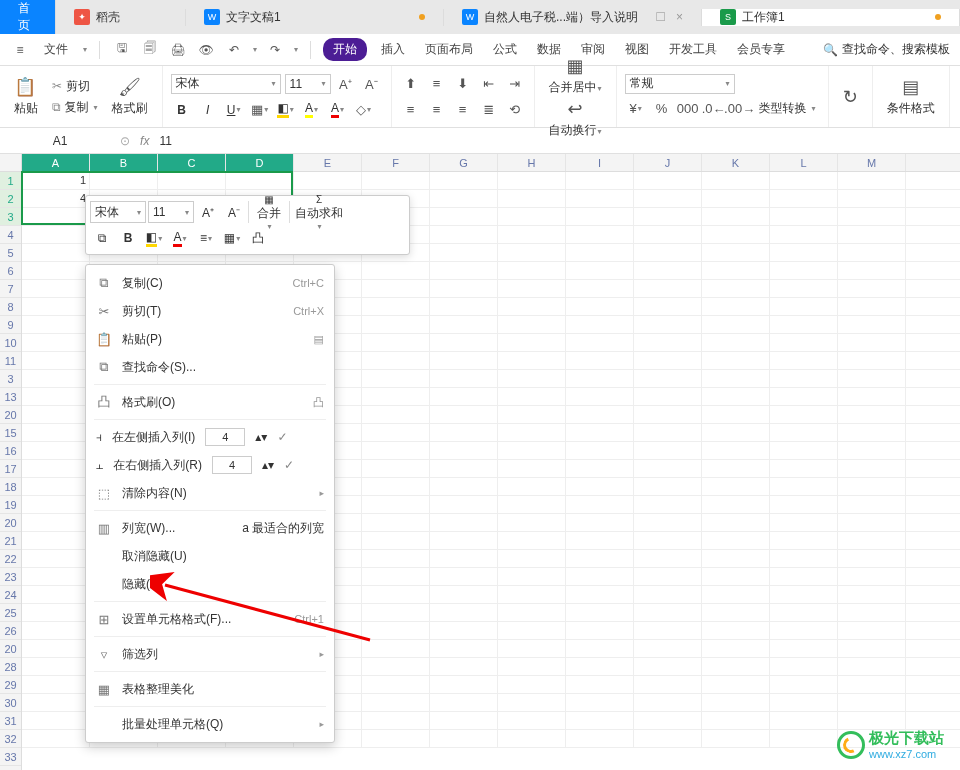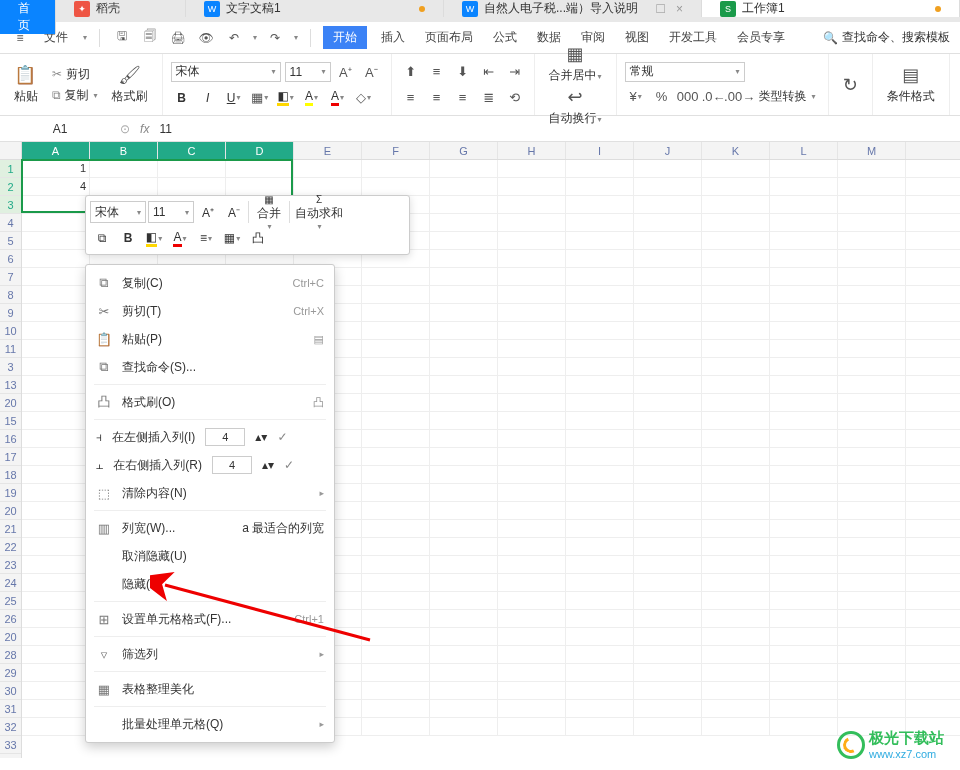--- a/index.html
+++ b/index.html
@@ -1,28 +1,28 @@
 <!DOCTYPE html>
 <html><head>
 <meta charset="utf-8">
 <style>
 *{margin:0;padding:0;box-sizing:border-box;font-family:"Microsoft YaHei",Arial,sans-serif;font-size:12px;color:#333}
 body{background:#fff;width:960px;height:770px;overflow:hidden;position:relative}
-.tabs{display:flex;height:22px;background:#e8e8e8;align-items:flex-start}
+.tabs{display:flex;height:34px;background:#e8e8e8;align-items:center}
 .tab{display:flex;align-items:center;padding:0 18px;gap:6px;border-right:1px solid #dcdcdc;cursor:pointer;position:relative}
 .tab.home{background:#0a84ff;color:#fff;font-weight:500;width:56px;justify-content:center}
 .tab.home span{color:#fff}
 .tab.active{background:#fff}
 .tab .dot{width:6px;height:6px;background:#f0a020;border-radius:50%}
 .tab .icon-sq{width:16px;height:16px;display:flex;align-items:center;justify-content:center;border-radius:2px;color:#fff;font-size:9px}
 .tab .close-x{color:#999;font-size:12px;margin-left:4px}
 .menubar{display:flex;align-items:center;height:32px;padding:0 10px;gap:8px;border-bottom:1px solid #e0e0e0}
 .menubar .mib{width:20px;height:20px;display:flex;align-items:center;justify-content:center;color:#555;cursor:pointer}
 .menubar .sep{width:1px;height:18px;background:#ddd;margin:0 4px}
-.menubar .pill{background:#3b82f6;color:#fff;padding:3px 10px;border-radius:0;font-size:12px}
+.menubar .pill{background:#4c1d95;color:#fff;padding:3px 10px;border-radius:10px;font-size:12px}
 .menubar .mitem{padding:3px 6px;color:#444;cursor:pointer}
 .search-box{margin-left:auto;color:#bbb;font-size:12px;display:flex;align-items:center;gap:4px}
 .ribbon{display:flex;height:62px;border-bottom:1px solid #e0e0e0}
 .rgroup{display:flex;flex-direction:column;justify-content:center;padding:0 8px;border-right:1px solid #eee;gap:2px}
 .rgroup .row{display:flex;align-items:center;gap:4px}
 .bigbtn{display:flex;flex-direction:column;align-items:center;justify-content:center;gap:2px;padding:0 6px;cursor:pointer;font-size:11px;color:#555}
 .bigbtn .ic{font-size:18px;color:#555}
 .smbtn{display:flex;align-items:center;gap:4px;padding:1px 4px;cursor:pointer;font-size:11px;color:#555}
 .smbtn .ic{color:#888}
 .dropdown{display:flex;align-items:center;border:1px solid #ccc;height:20px;padding:0 4px;background:#fff;font-size:11px}
@@ -207,21 +207,21 @@
         <span class="ic">▦</span>
         <span><span>合并居中</span><span class="caret">▾</span></span>
       </div>
     <div class="bigbtn">
         <span class="ic">↩</span>
         <span><span>自动换行</span><span class="caret">▾</span></span>
       </div>
   </div>
   <div class="rgroup" style="flex-direction:column;gap:4px">
     <div class="row">
-        <div class="dropdown" style="width:120px">
+        <div class="dropdown" style="width:110px">
           <span>常规</span>
           <span class="caret" style="margin-left:auto">▾</span>
         </div>
       </div>
     <div class="row">
       <span class="tbtn">¥<span class="caret">▾</span></span>
       <span class="tbtn">%</span>
       <span class="tbtn">000</span>
       <span class="tbtn">.0←</span>
       <span class="tbtn">.00→</span>

